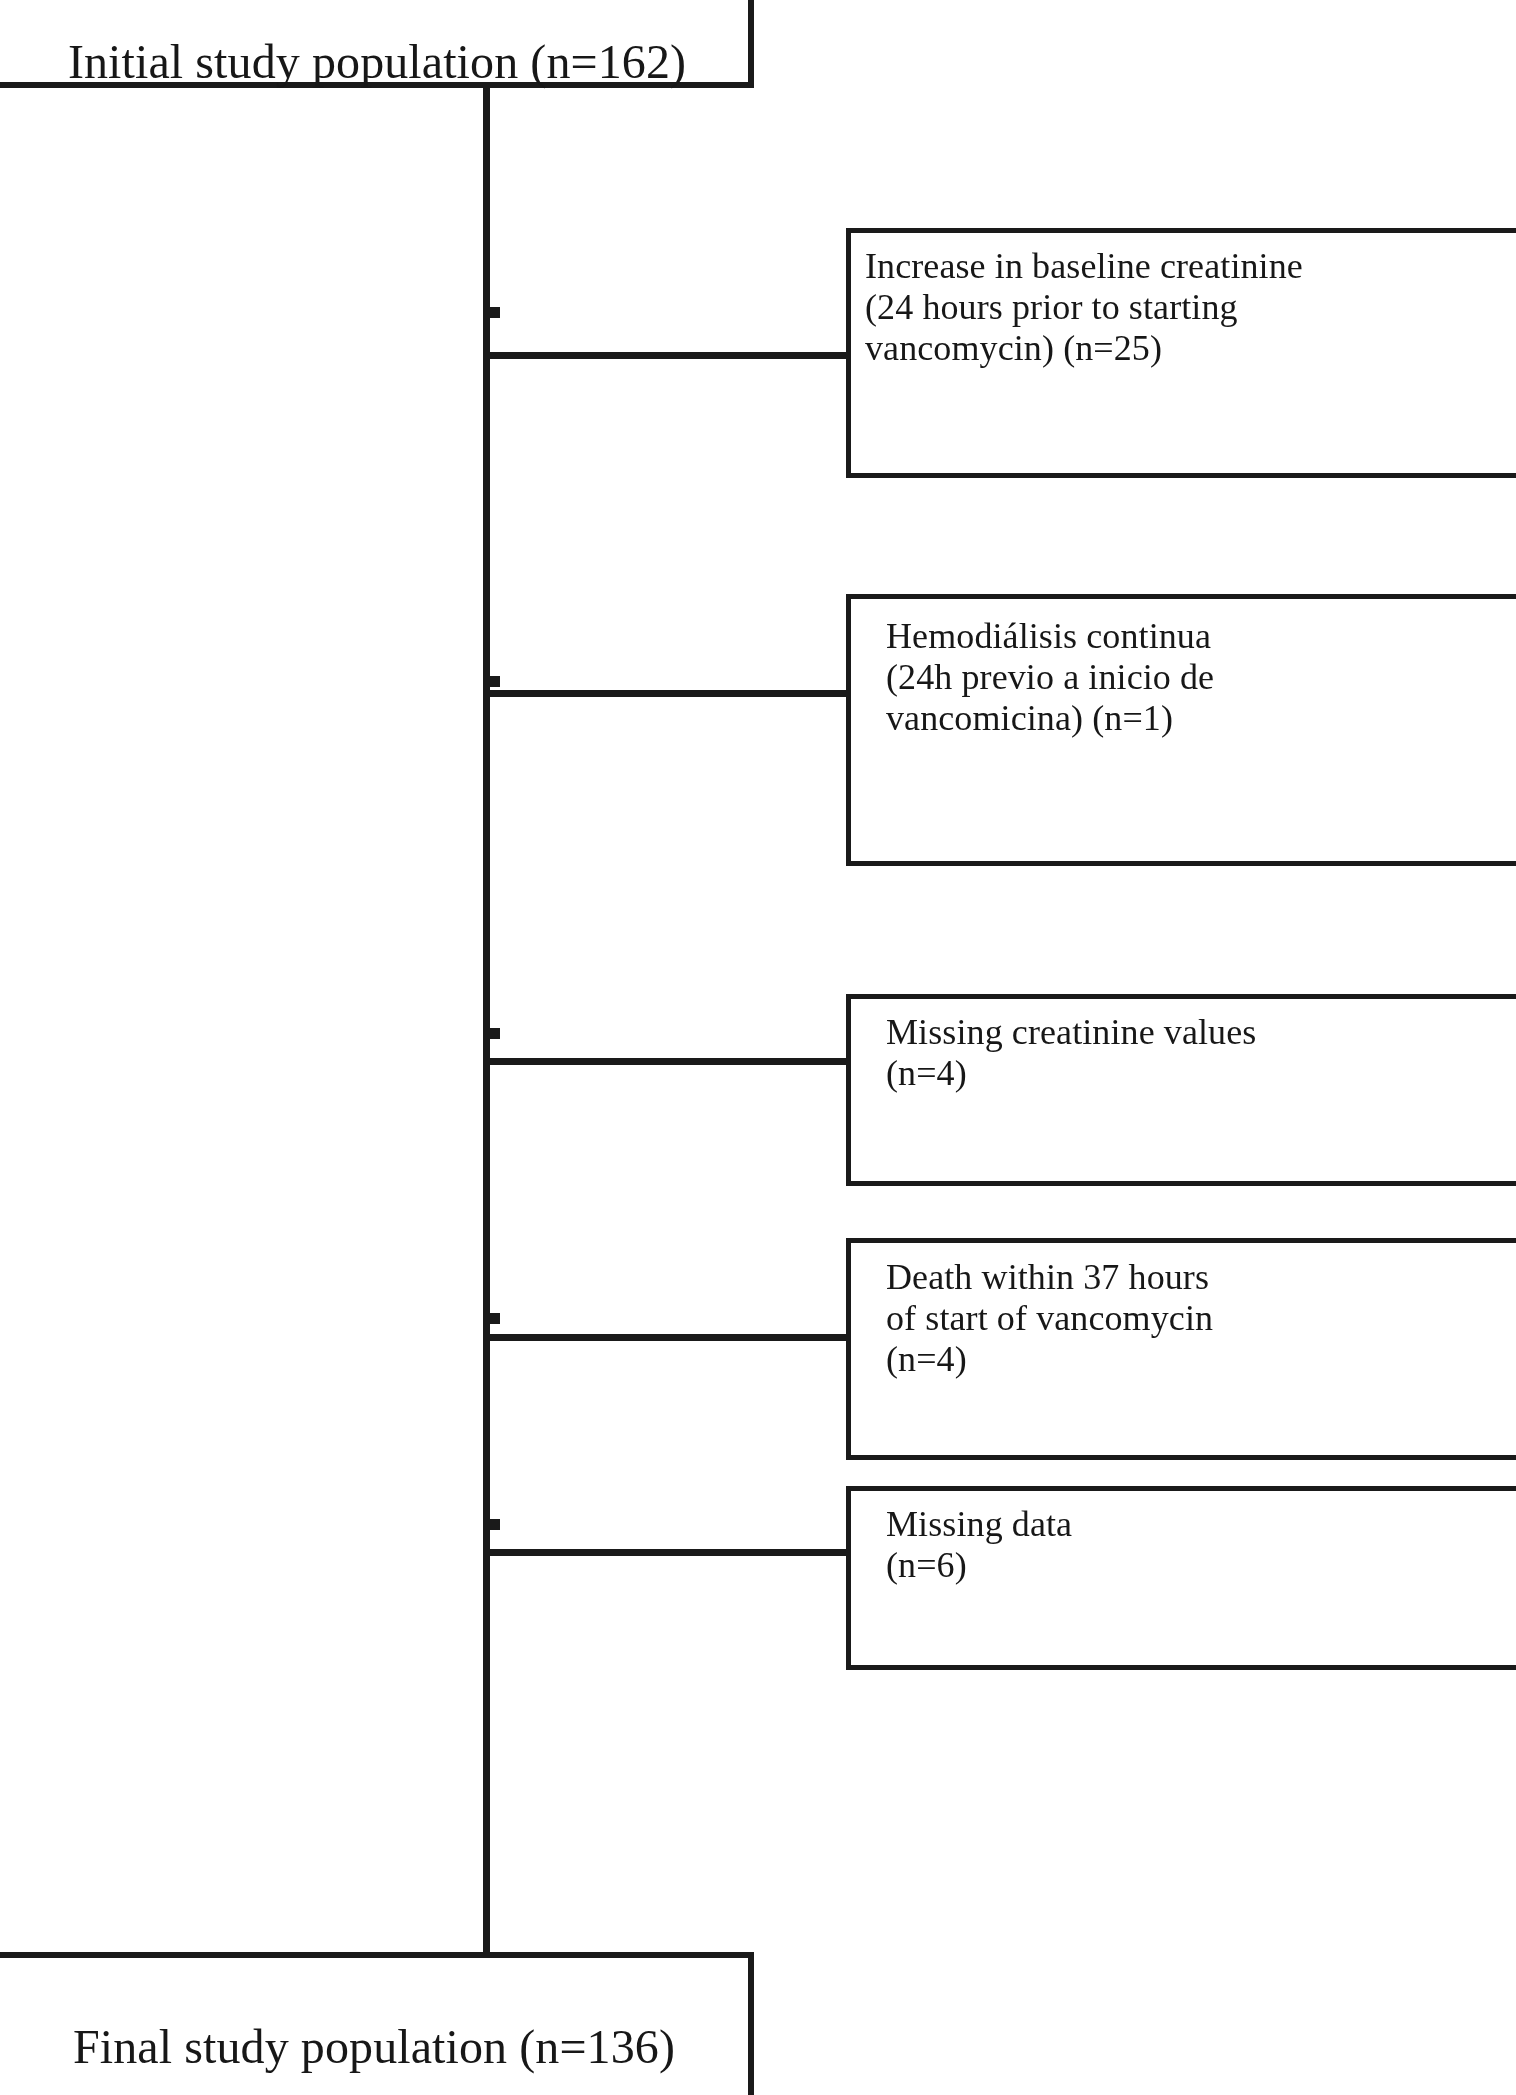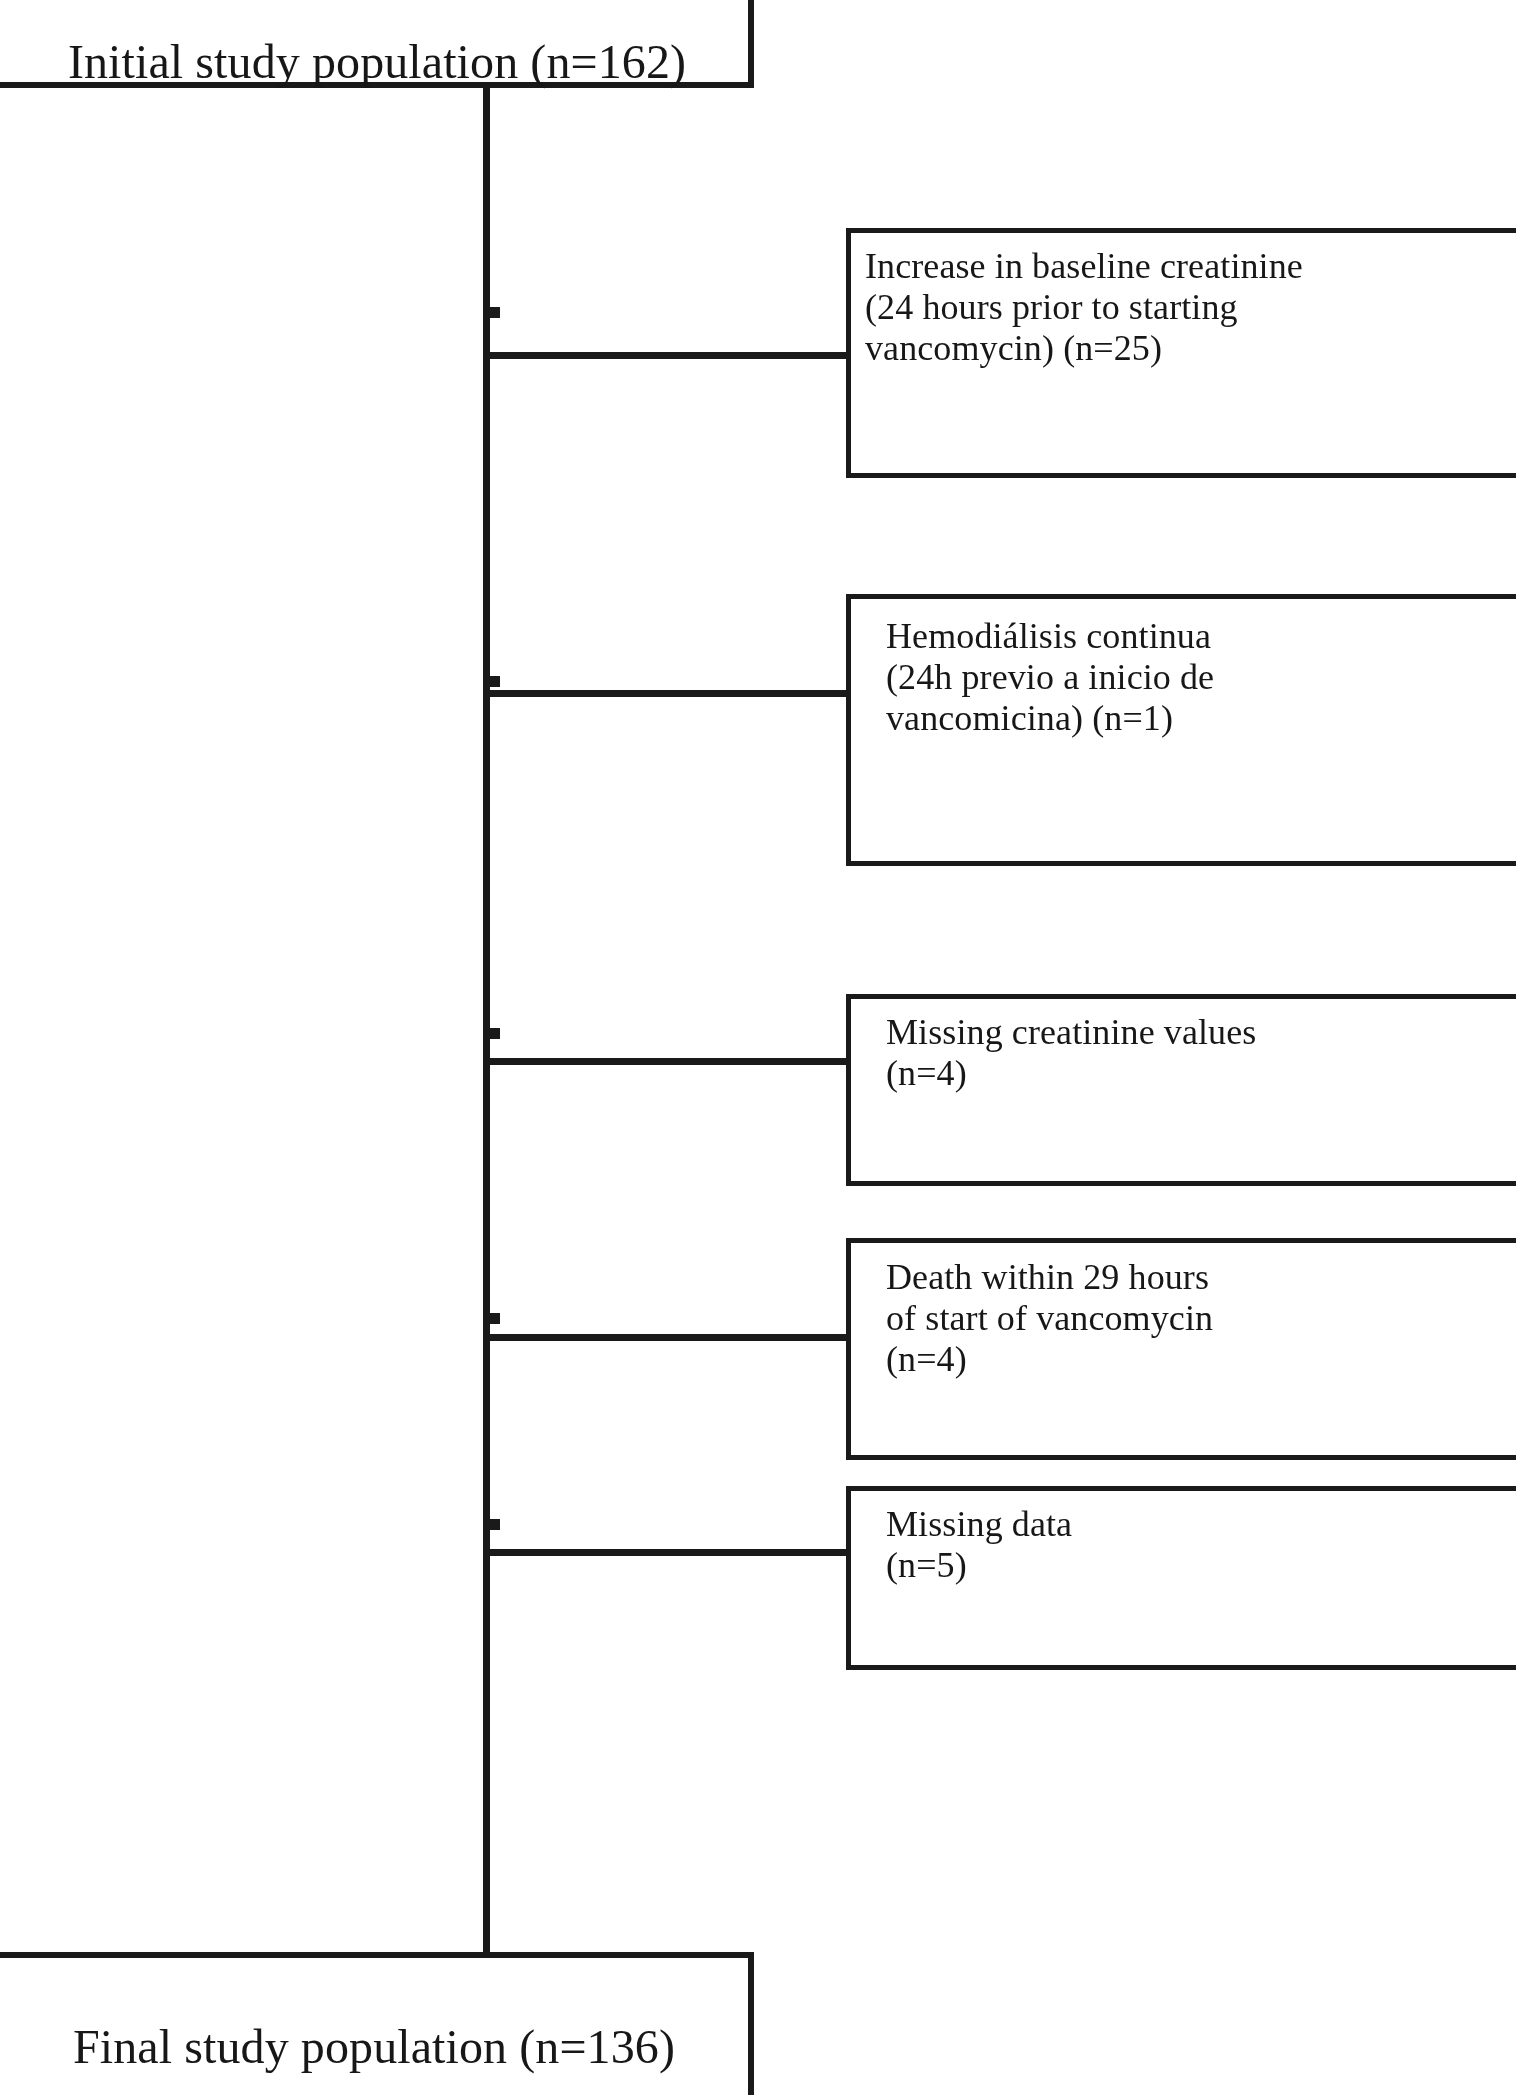--- a/index.html
+++ b/index.html
@@ -187,29 +187,29 @@
   <div class="branch-dot" id="dot-3"></div>
   <div class="h-line" id="h-3"></div>
   <div class="node node-excluded" id="node-excl-3">
     <span class="node-text">Missing creatinine values
  (n=4)</span>
   </div>
 
   <div class="branch-dot" id="dot-4"></div>
   <div class="h-line" id="h-4"></div>
   <div class="node node-excluded" id="node-excl-4">
-    <span class="node-text">Death within 29 hours
+    <span class="node-text">Death within 37 hours
 of start of vancomycin
 (n=4)</span>
   </div>
 
   <div class="branch-dot" id="dot-5"></div>
   <div class="h-line" id="h-5"></div>
   <div class="node node-excluded" id="node-excl-5">
     <span class="node-text">Missing data
-(n=5)</span>
+(n=6)</span>
   </div>
 
   <div class="node node-terminal" id="node-final">
     <span class="node-text">Final study population (n=136)</span>
   </div>
 
 </div>
 
 </body></html>

